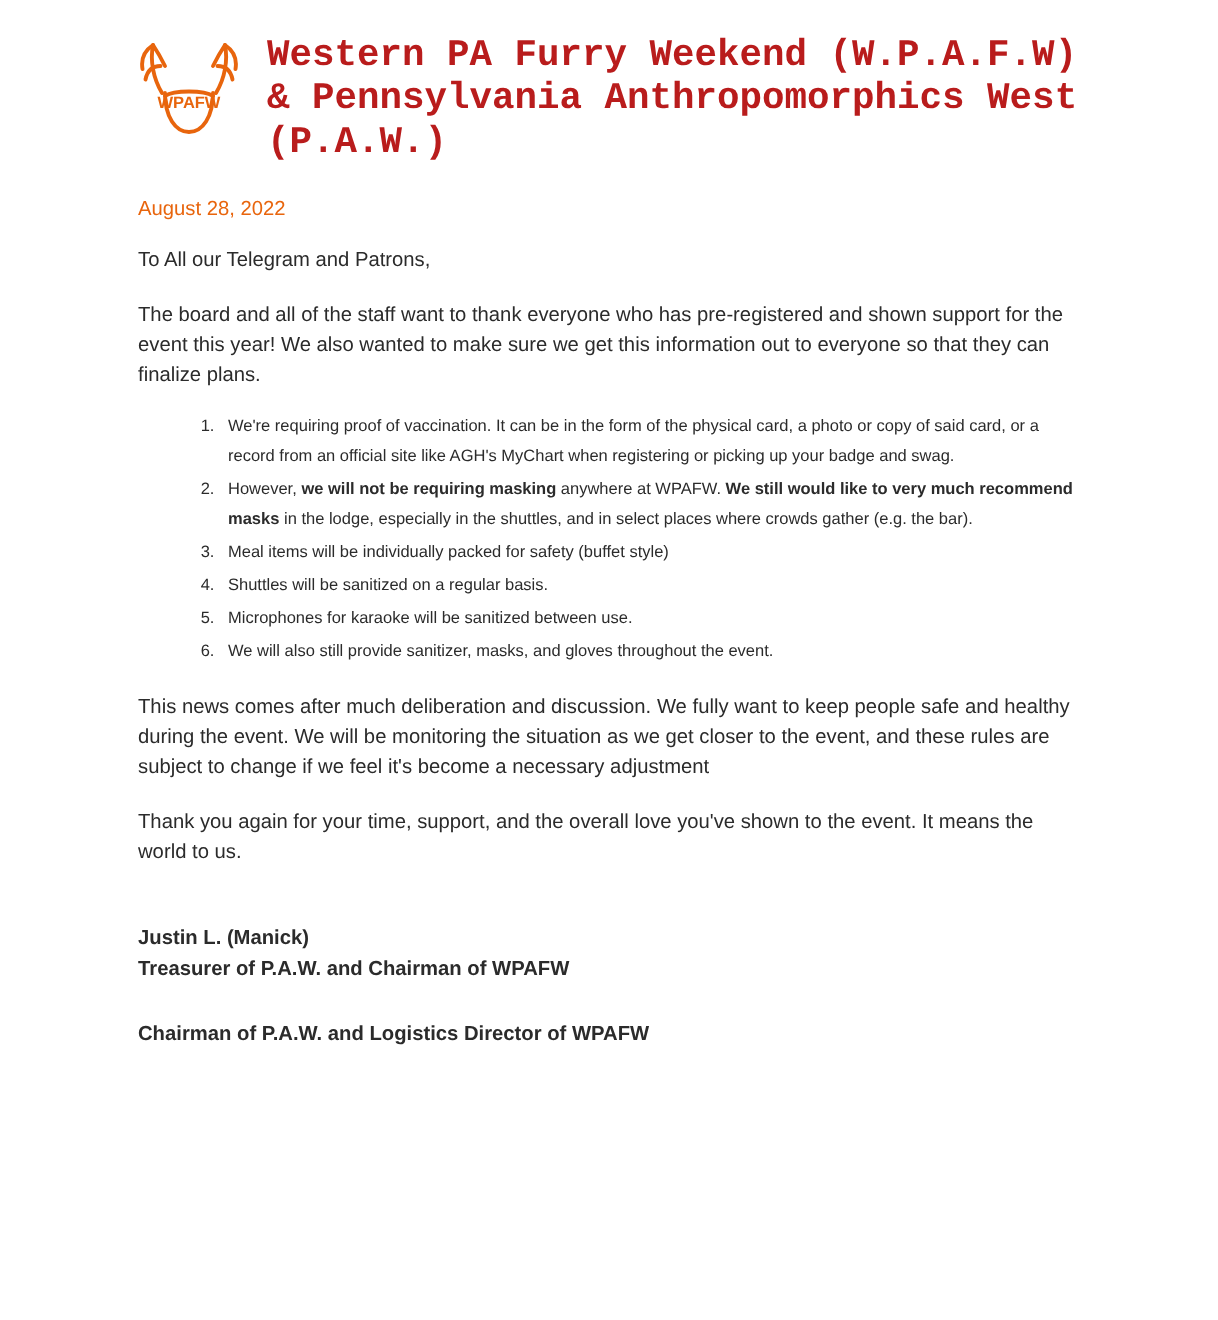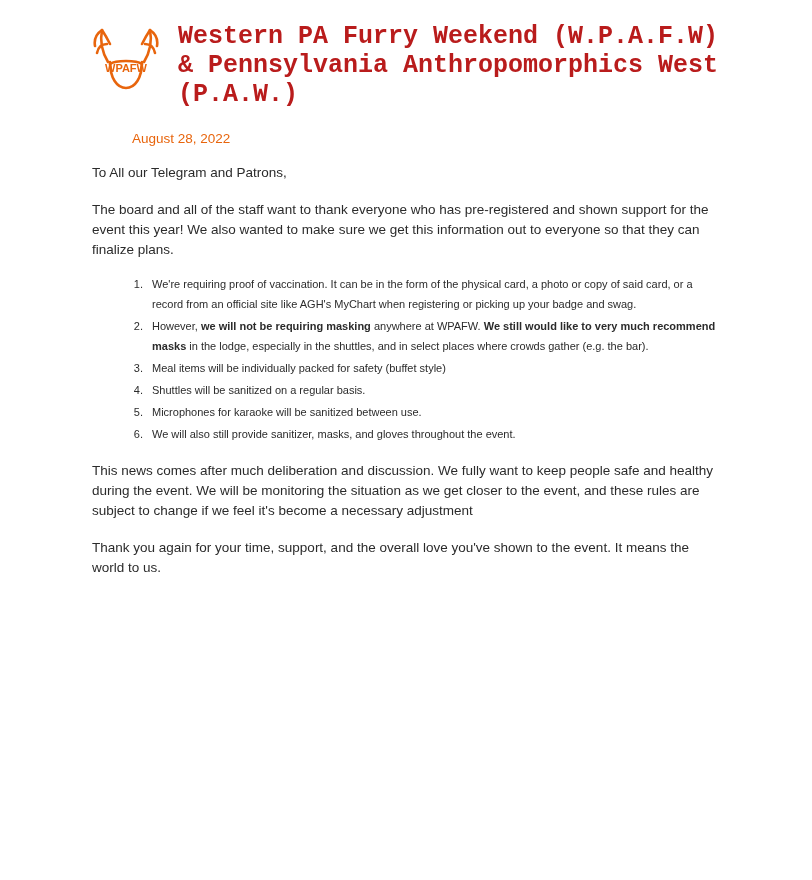--- a/index.html
+++ b/index.html
@@ -52,21 +52,20 @@
   }
   
   .content {
     padding: 0 96px 0 92px;
   }
   .date {
     color: #e8650d;
     font-size: 13.5px;
     margin-top: 22px;
     margin-bottom: 0;
-    margin-left: 40px;
   }
   p.para {
     font-size: 13.5px;
     line-height: 20px;
     margin: 17px 0 0 0;
     color: #2b2b2b;
   }
   ol.items {
     margin: 14px 0 12px 0;
     padding-left: 54px;
@@ -154,18 +153,23 @@
       </li>
     </ol>
 
     <p class="para">This news comes after much deliberation and discussion.  We fully want to keep people safe and healthy during the event.  We will be monitoring the situation as we get closer to the event, and these rules are subject to change if we feel it's become a necessary adjustment</p>
 
 
     <p class="para">Thank you again for your time, support, and the overall love you've shown to the event.  It means the world to us.</p>
 
     <div class="signatures">
       <div class="sig-block">
+        <div class="sig-line">Justin L. (Manick)</div>
+        <div class="sig-line">Treasurer of  P.A.W. and Chairman of WPAFW</div>
+      </div>
+      <div class="sig-block">
+        <div class="sig-line">Chairman of P.A.W. and Logistics Director of WPAFW</div>
       </div>
 
     </div>
 
   </div>
 </div>
 
 </body></html>

